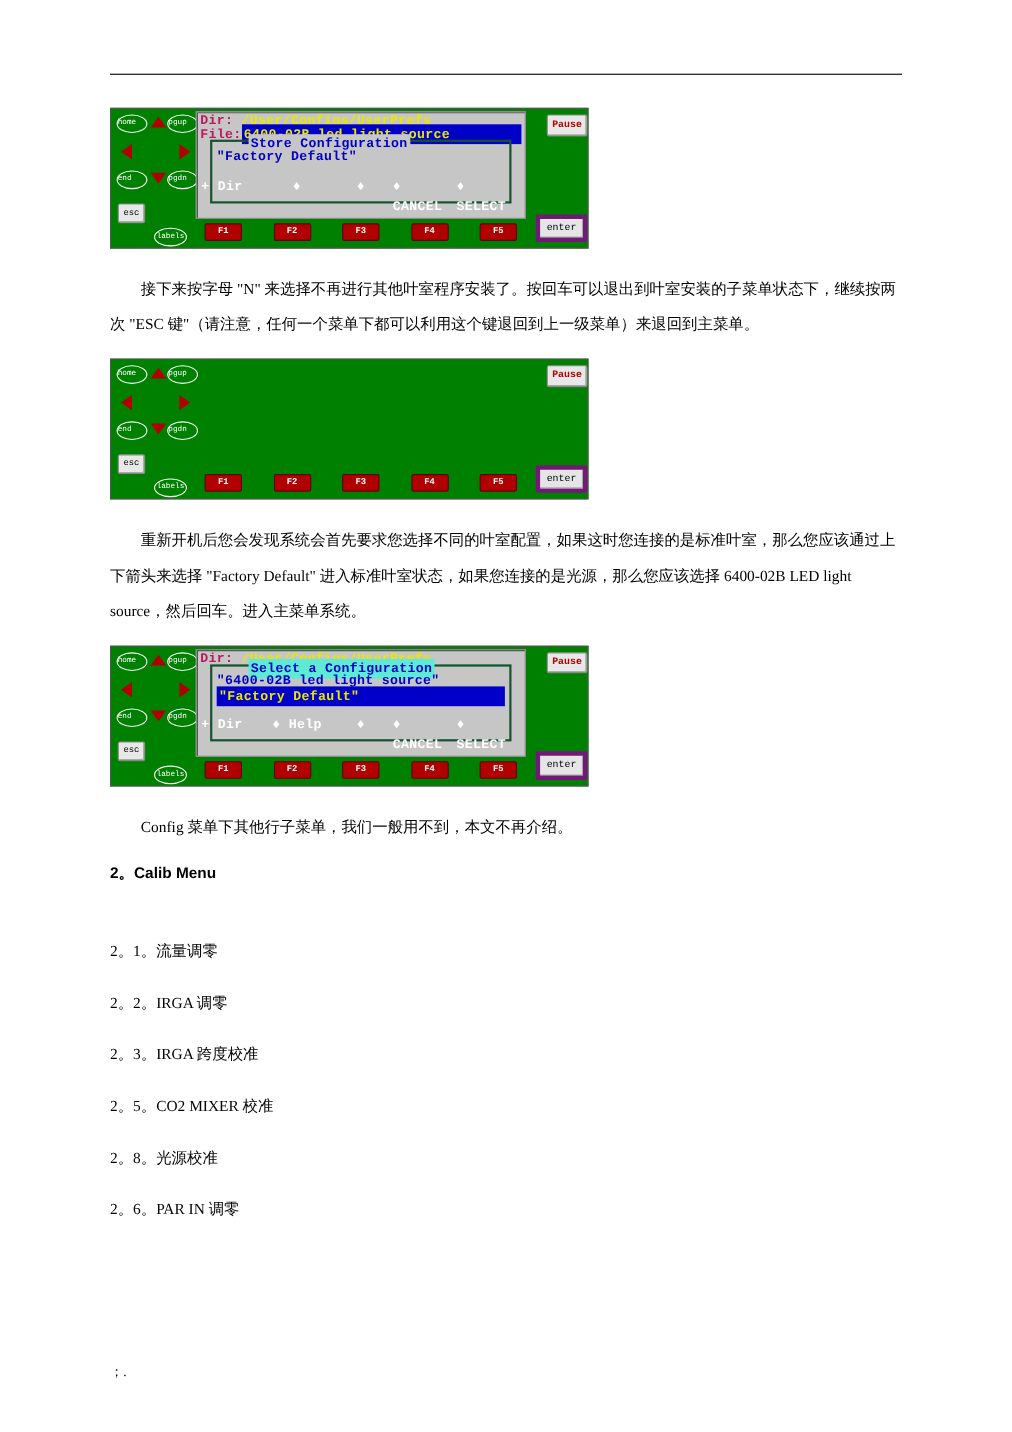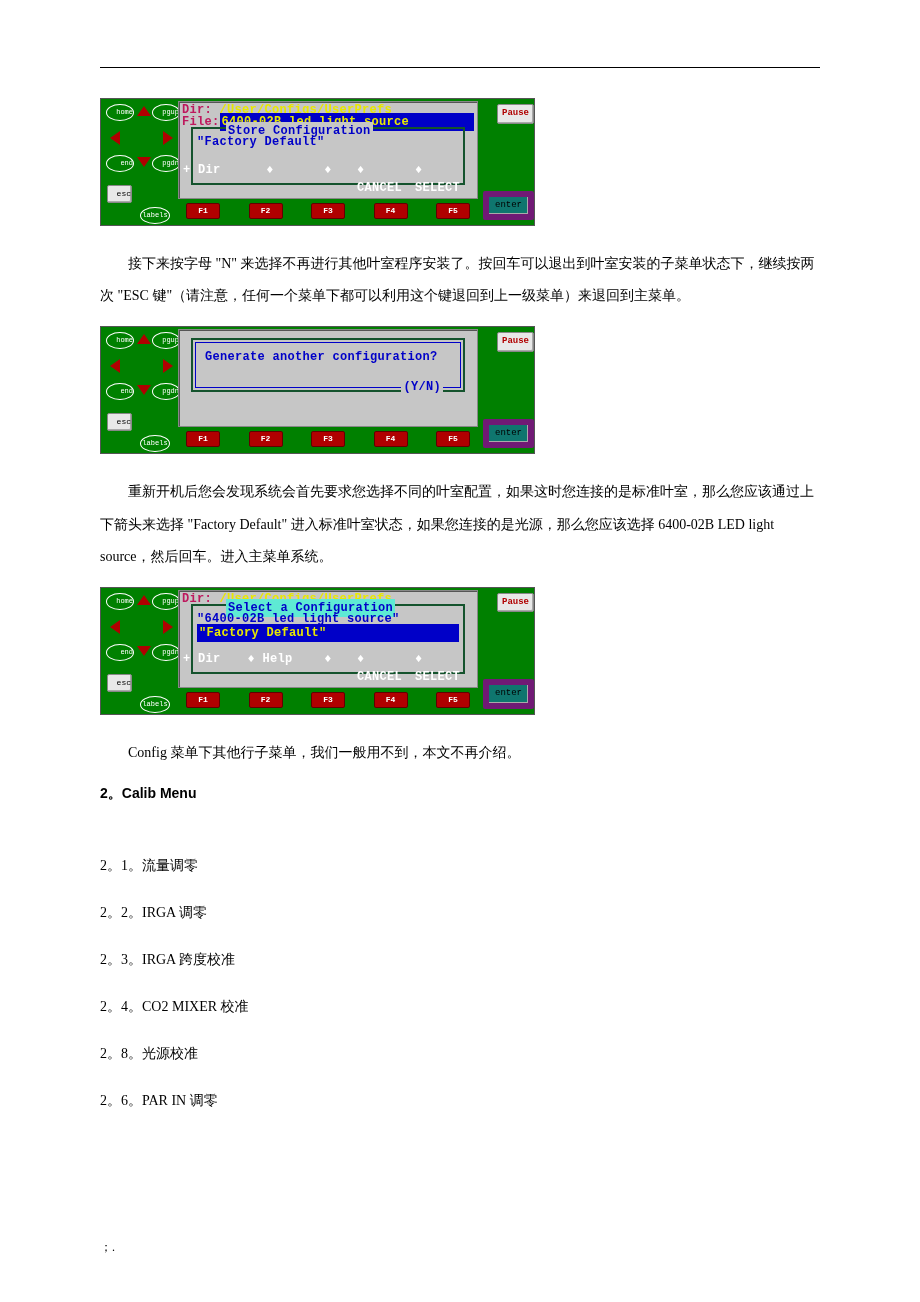--- a/index.html
+++ b/index.html
@@ -41,33 +41,33 @@
     position: relative;
   }
   .nav { grid-column: 1; grid-row: 1 / 3; position: relative; }
   .navbtn {
     position: absolute;
     border: 1px solid #fff;
     width: 26px; height: 15px;
     border-radius: 50%;
     color: #fff;
     font-size: 7px;
-    text-align: right;
+    text-align: left;
     line-height: 15px;
   }
   .arrow { position:absolute; width:0; height:0; }
   .arrow.up { border-left:7px solid transparent; border-right:7px solid transparent; border-bottom:10px solid #b00000; }
   .arrow.down { border-left:7px solid transparent; border-right:7px solid transparent; border-top:10px solid #b00000; }
   .arrow.left { border-top:7px solid transparent; border-bottom:7px solid transparent; border-right:10px solid #b00000; }
   .arrow.right { border-top:7px solid transparent; border-bottom:7px solid transparent; border-left:10px solid #b00000; }
   .escbtn {
     position:absolute; left:4px; top:84px;
     width:23px; height:16px;
     background:#e8e8e8; border:1px solid #888; border-radius:2px;
-    font-size:8px; text-align:right; line-height:16px;
+    font-size:8px; text-align:center; line-height:16px;
     box-shadow: inset -1px -1px 0 #aaa;
   }
   .labelsnav {
     position:absolute; left:37px; top:106px;
     border:1px solid #fff; width:28px; height:15px; border-radius:50%;
     color:#fff; font-size:7px; text-align:center; line-height:15px;
   }
   .lcd {
     grid-column: 2; grid-row: 1;
     background: #c6c6c6;
@@ -94,21 +94,21 @@
   .right { grid-column:3; grid-row:1/3; position:relative; }
   .pausebtn {
     position:absolute; right:4px; top:3px;
     background:#e8e8e8; border:1px solid #888; border-radius:2px;
     color:#b00000; font-weight:bold; font-size:9px;
     padding:2px 4px;
     box-shadow: inset -1px -1px 0 #aaa;
   }
   .enterbtn {
     position:absolute; right:4px; bottom:3px;
-    background:#0f766e; border:6px solid #701a75; border-radius:2px;
+    background:#e5e5e5; border:4px solid #701a75; border-radius:2px;
     font-size:9px; padding:2px 6px;
     box-shadow: inset -1px -1px 0 #aaa;
   }
   .box {
     position:absolute; border:2px solid #14532d;
   }
   .box2 { position:absolute; border:1px solid #0000c8; }
   .softrow {
     position:absolute; bottom:1px; left:0; right:0;
     color:#fff; font-weight:bold; font-size:12px;
@@ -183,27 +183,20 @@
     <div class="arrow up" style="left:34px; top:5px"></div>
     <div class="navbtn" style="left:49px; top:3px">pgup</div>
     <div class="arrow left" style="left:7px; top:30px"></div>
     <div class="arrow right" style="left:60px; top:30px"></div>
     <div class="navbtn" style="left:3px; top:54px">end</div>
     <div class="arrow down" style="left:34px; top:56px"></div>
     <div class="navbtn" style="left:49px; top:54px">pgdn</div>
     <div class="escbtn">esc</div>
     <div class="labelsnav">labels</div>
   </div>
-  <div class="lcd">
-    <div class="box" style="left:12px; top:8px; right:12px; height:50px">
-      <div class="box2" style="left:2px; top:2px; right:2px; bottom:2px"></div>
-      <div style="position:absolute; top:8px; left:12px; color:#0000c8; font-weight:bold">Generate another configuration?</div>
-      <div style="position:absolute; bottom:-6px; right:20px; background:#c6c6c6; color:#0000c8; font-weight:bold; padding:0 2px">(Y/N)</div>
-    </div>
-  </div>
   <div class="fkeys">
     <div class="fk">F1</div>
     <div class="fk">F2</div>
     <div class="fk">F3</div>
     <div class="fk">F4</div>
     <div class="fk">F5</div>
   </div>
   <div class="right">
     <div class="pausebtn">Pause</div>
     <div class="enterbtn">enter</div>
@@ -255,17 +248,17 @@
 
 <p class="para">Config 菜单下其他行子菜单，我们一般用不到，本文不再介绍。</p>
 
 <p class="no-indent bold sans" style="margin-top:10px">2。Calib Menu</p>
 
 <div style="height:18px"></div>
 
 <p class="sect no-indent">2。1。流量调零</p>
 <p class="sect no-indent">2。2。IRGA 调零</p>
 <p class="sect no-indent">2。3。IRGA 跨度校准</p>
-<p class="sect no-indent">2。4。CO2 MIXER  校准</p>
+<p class="sect no-indent">2。5。CO2 MIXER  校准</p>
 <p class="sect no-indent">2。8。光源校准</p>
 <p class="sect no-indent">2。6。PAR IN 调零</p>
 
 <p class="footer-mark no-indent">；.</p>
 
 </body></html>

